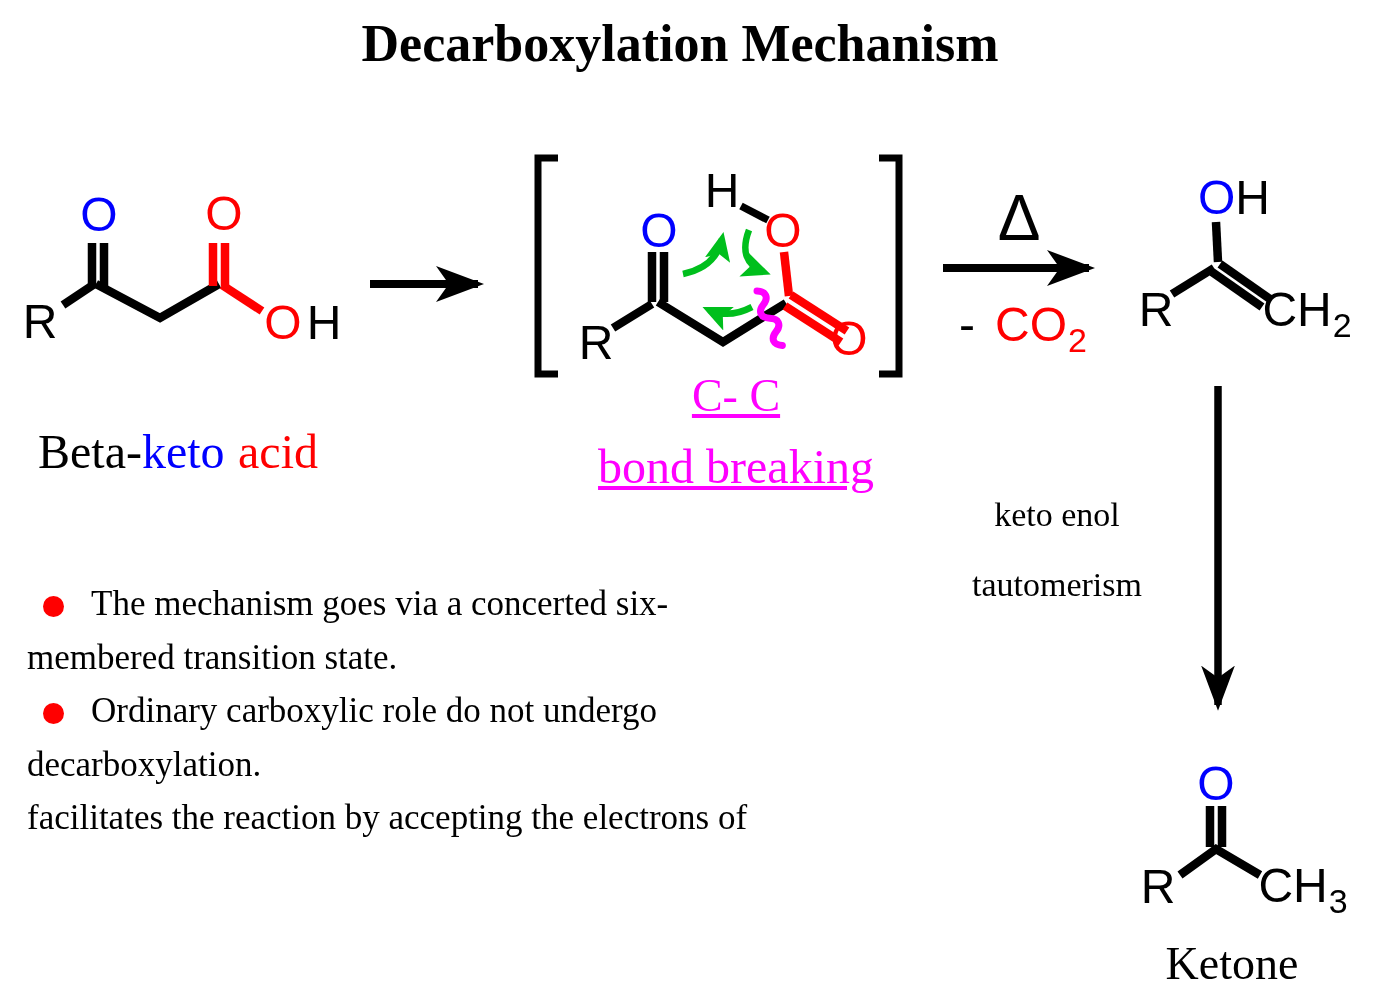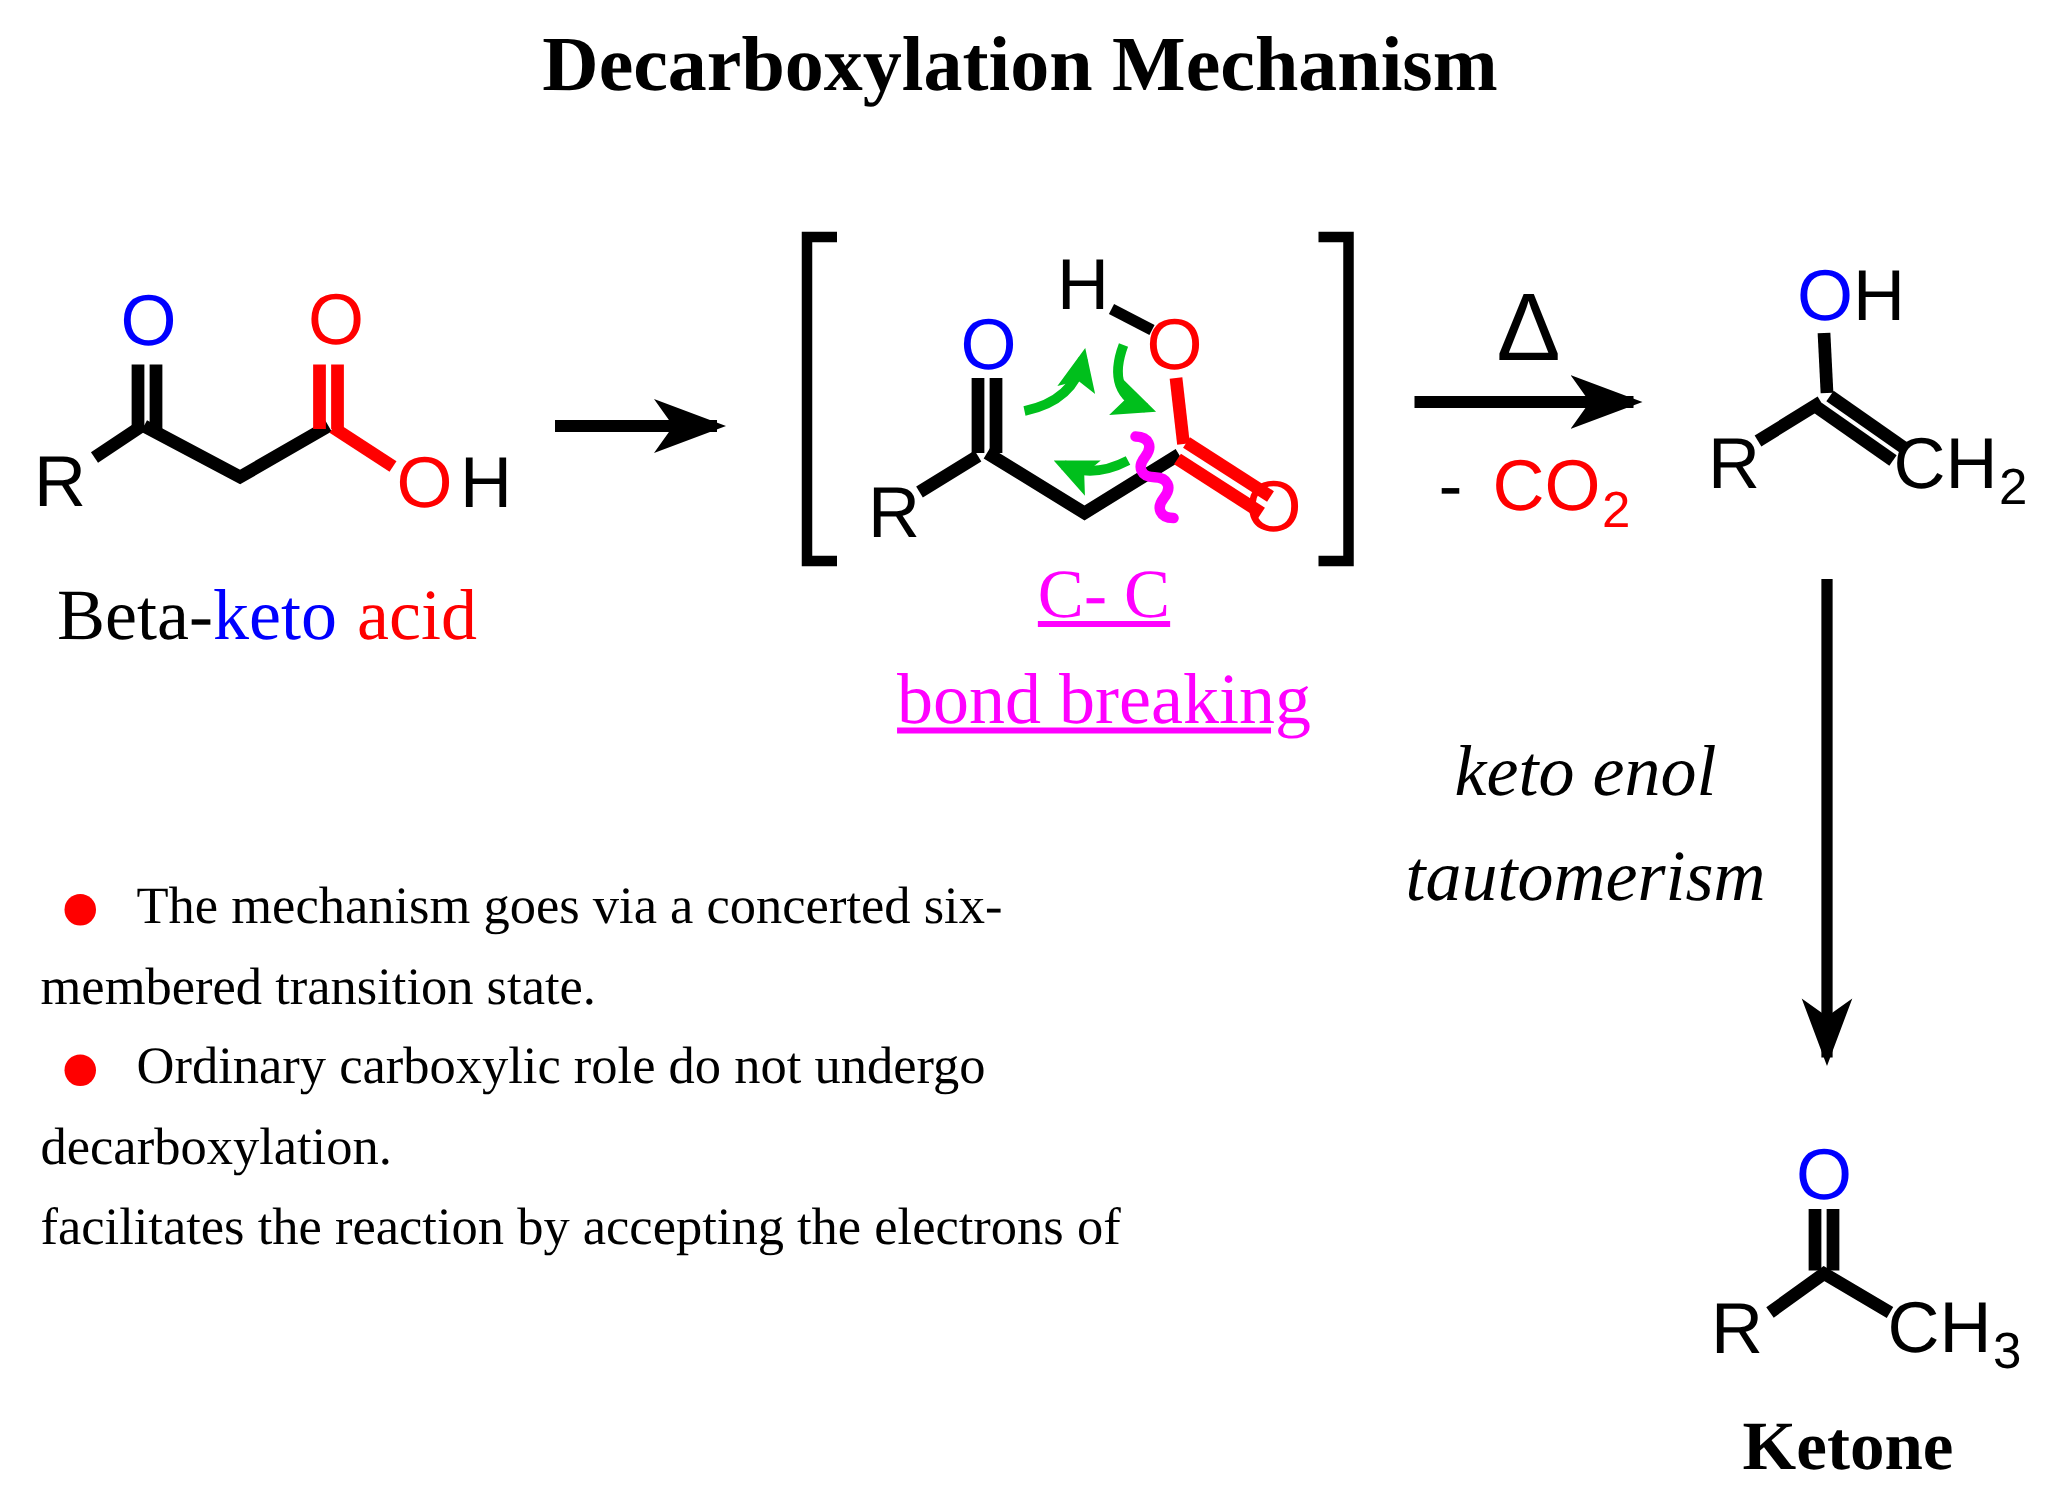--- a/index.html
+++ b/index.html
@@ -12,25 +12,25 @@
   .tl{position:absolute;transform:translate(0,-50%);white-space:nowrap;line-height:1;}
 
   .atom{font-family:"Liberation Sans",sans-serif;font-size:48px;}
   .subsc{font-size:34px;position:relative;top:11px;margin-left:1px;}
 
   .blue{color:var(--carbonyl_blue,#0000ff);}
   .red{color:var(--acid_red,#ff0000);}
   .mag{color:var(--bond_break_magenta,#ff00ff);text-decoration:underline;}
 
   .title{font-size:52px;font-weight:bold;}
-  .caption{font-size:48px;}
+  .caption{font-size:48px;margin-top:41px;}
   .cc-label{font-size:46px;}
   .bb-label{font-size:48px;}
-  .ital{font-style:italic;font-size:48px;text-align:center;}
-  .ketone-label{font-size:46px;font-weight:bold;}
+  .ital{font-size:34px;text-align:center;}
+  .ketone-label{font-size:46px;font-weight:normal;}
   .delta{font-family:"Liberation Sans",sans-serif;font-size:64px;}
   .cond{font-family:Liberation Sans, sans-serif;font-size:48px;}
   .cond .minus{margin-right:20px;color:#000;}
 
   .notes{position:absolute;left:27px;top:577px;width:960px;font-size:35px;}
   .nline{height:53.5px;line-height:53.5px;white-space:nowrap;}
   .dot{display:inline-block;width:21px;height:21px;border-radius:50%;
        background:var(--bullet_red,#ff0000);margin-left:16px;margin-right:27px;
        vertical-align:-2px;}
 

